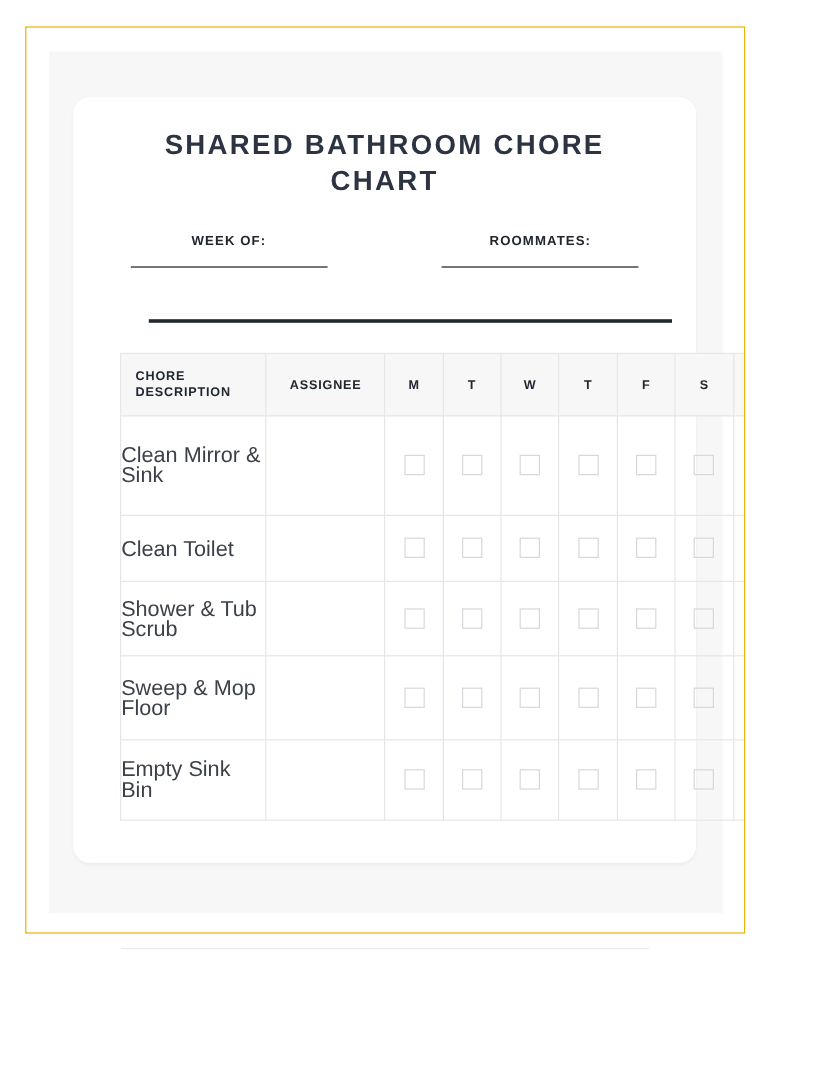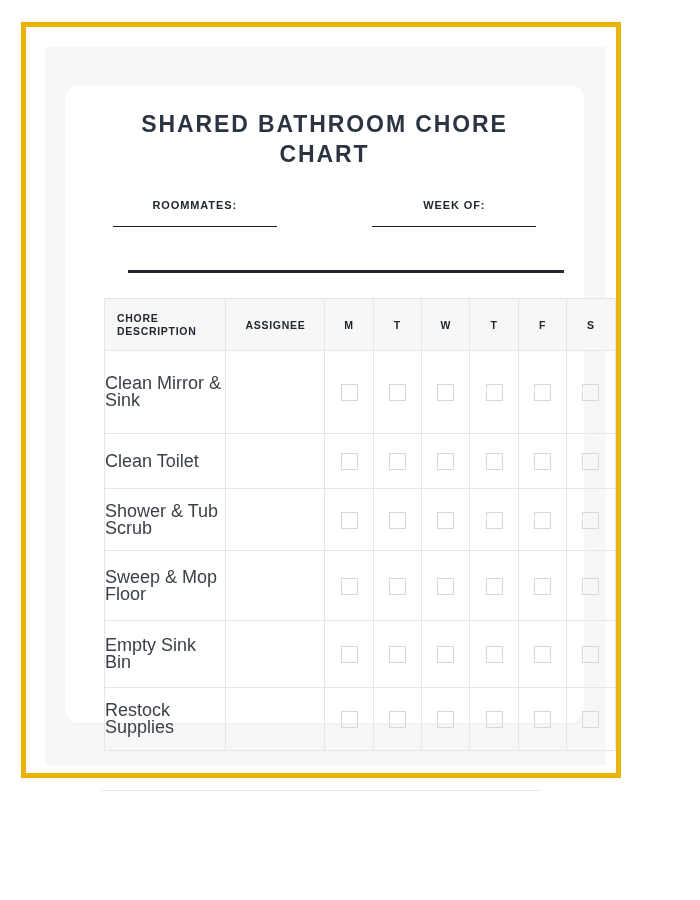--- a/index.html
+++ b/index.html
@@ -16,21 +16,21 @@
     position: relative;
   }
 
   
   .page-frame {
     position: absolute;
     left: 21px;
     top: 22px;
     width: 600px;
     height: 756px;
-    border: 5px solid #eab308;
+    border: 1px solid #eab308;
     box-sizing: border-box;
     background: #ffffff;
     overflow: hidden;
   }
 
   
   .backdrop-panel {
     position: absolute;
     left: 19px;
     top: 20px;
@@ -200,25 +200,25 @@
   <div class="backdrop-panel"></div>
 
   <div class="content-card"></div>
 
   <div class="title-block">
     <h1 class="chart-title">SHARED BATHROOM CHORE CHART</h1>
   </div>
 
   <div class="meta-row">
     <div class="meta-field">
-      <span class="meta-label">ROOMMATES:</span>
+      <span class="meta-label">WEEK OF:</span>
       <div class="meta-line"></div>
     </div>
     <div class="meta-field">
-      <span class="meta-label">WEEK OF:</span>
+      <span class="meta-label">ROOMMATES:</span>
       <div class="meta-line"></div>
     </div>
   </div>
 
   <div class="meta-divider"></div>
 
   <div class="chore-table-wrap">
     <table class="chore-table">
       <colgroup>
         <col class="col-chore">
@@ -302,31 +302,20 @@
           <td class="cell-assignee"></td>
           <td class="cell-day"><span class="checkbox"></span></td>
           <td class="cell-day"><span class="checkbox"></span></td>
           <td class="cell-day"><span class="checkbox"></span></td>
           <td class="cell-day"><span class="checkbox"></span></td>
           <td class="cell-day"><span class="checkbox"></span></td>
           <td class="cell-day"><span class="checkbox"></span></td>
           <td class="cell-day"></td>
         </tr>
 
-        <tr class="row-h-63">
-          <td class="cell-chore">Restock Supplies</td>
-          <td class="cell-assignee"></td>
-          <td class="cell-day"><span class="checkbox"></span></td>
-          <td class="cell-day"><span class="checkbox"></span></td>
-          <td class="cell-day"><span class="checkbox"></span></td>
-          <td class="cell-day"><span class="checkbox"></span></td>
-          <td class="cell-day"><span class="checkbox"></span></td>
-          <td class="cell-day"><span class="checkbox"></span></td>
-          <td class="cell-day"></td>
-        </tr>
 
       </tbody>
     </table>
   </div>
 
 </div>
 
 <div class="footer-rule"></div>
 
 </body></html>

